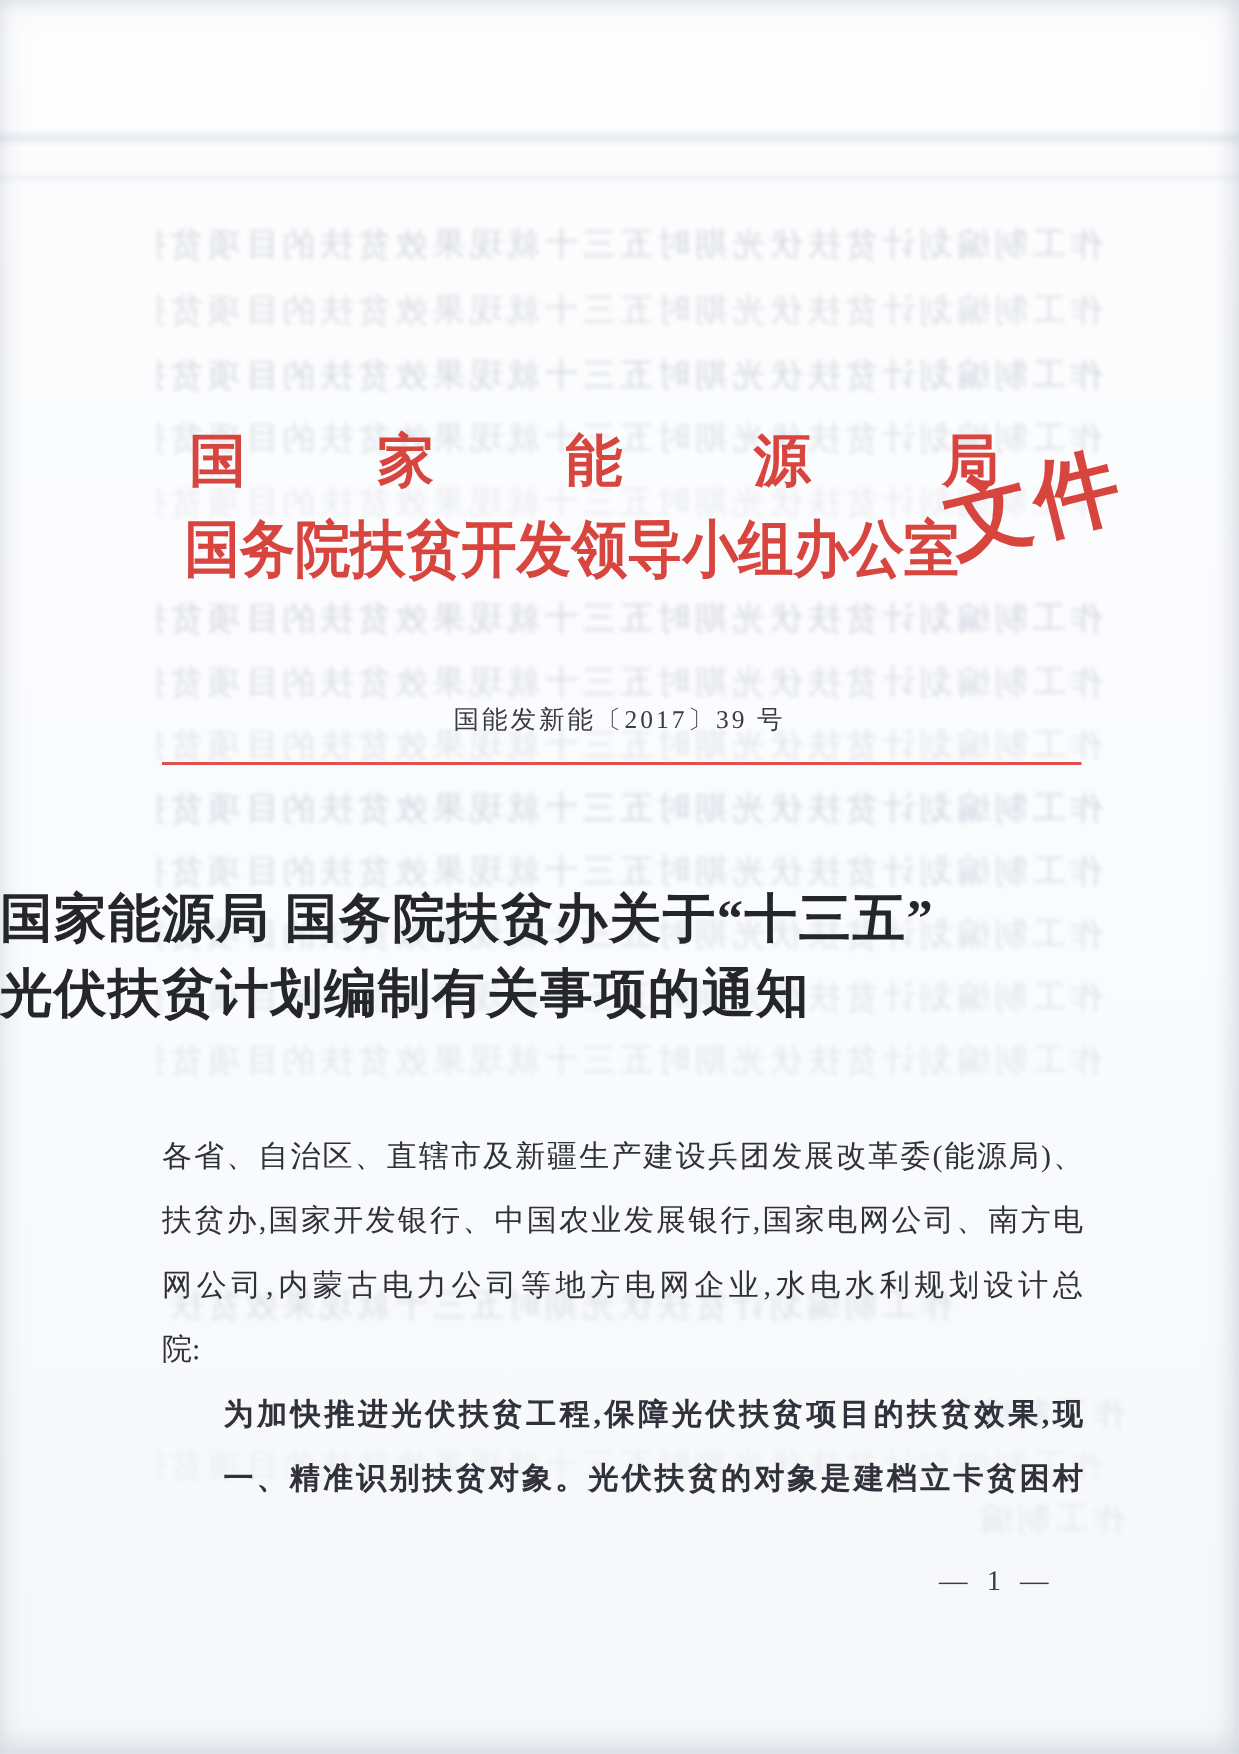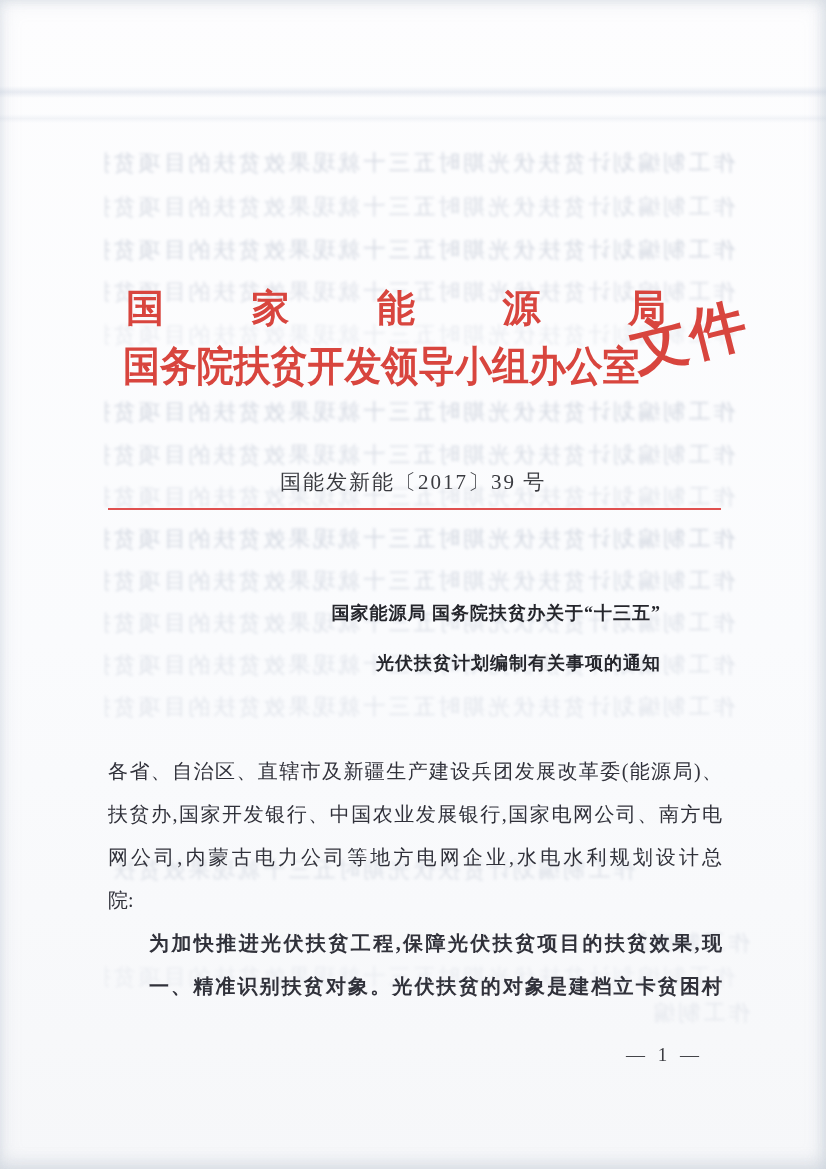--- a/index.html
+++ b/index.html
@@ -53,31 +53,31 @@
     transform: scaleX(0.9); transform-origin: left center; line-height: 50px;
   }
   .doc-type {
     position: absolute; left: 630px; top: 306px;
     font-size: 57px; font-weight: bold; color: var(--accent, #d8453e);
     letter-spacing: 3px; transform: rotate(-14deg); line-height: 62px;
   }
 
   .doc-number {
     position: absolute; left: 0; top: 468px; width: 826px;
-    text-align: center; font-size: 21px; letter-spacing: 2px; color: #3a3b40;
+    text-align: center; font-size: 17px; letter-spacing: 2px; color: #3a3b40;
   }
   .red-rule {
     position: absolute; left: 108px; top: 508px; width: 613px; height: 2px;
     background: var(--rule, #e05150);
   }
 
   .doc-title {
     position: absolute; left: 0; top: 588px; width: 661px; margin: 0;
-    text-align: right; color: #25262c;
-    font-size: 18px; font-weight: bold; letter-spacing: 1px;
+    text-align: left; color: #25262c;
+    font-size: 35px; font-weight: bold; letter-spacing: 1px;
   }
   .doc-title span { display: block; line-height: 50px; }
 
   .body-text {
     position: absolute; left: 108px; top: 750px; width: 614px;
     color: #30313a;
   }
   .body-line {
     width: 100%; box-sizing: border-box;
     height: 43px; line-height: 43px; font-size: 20px;

